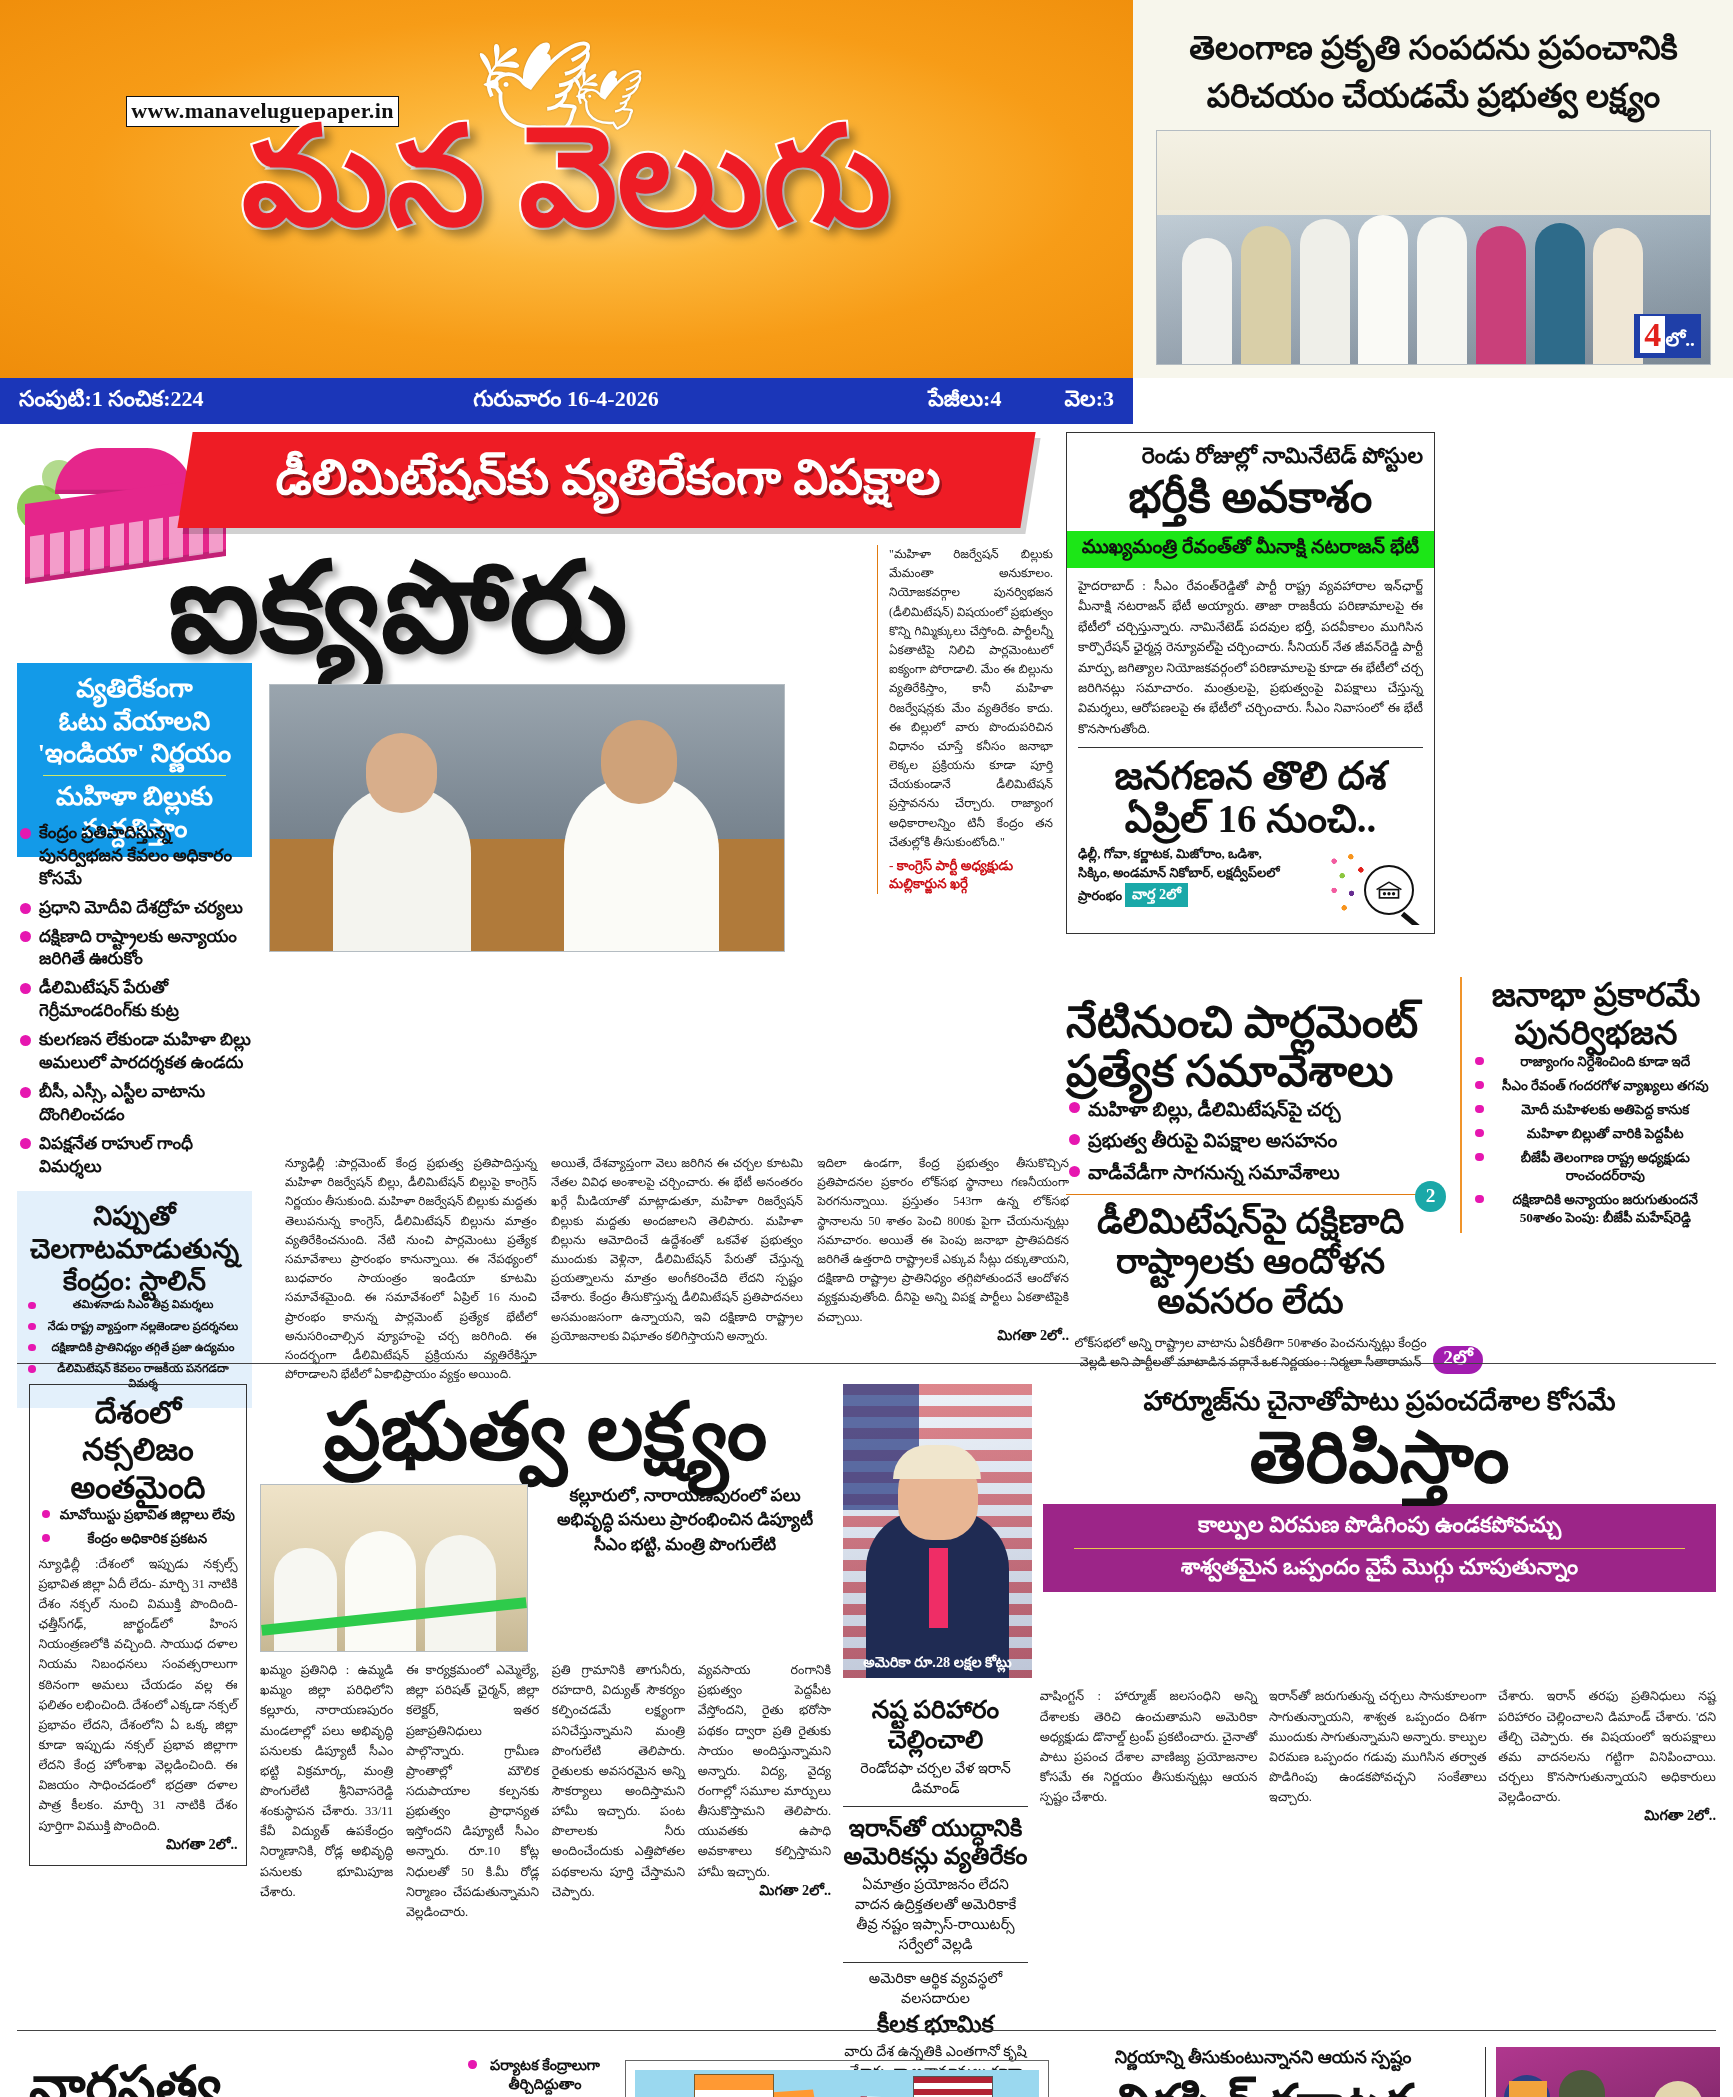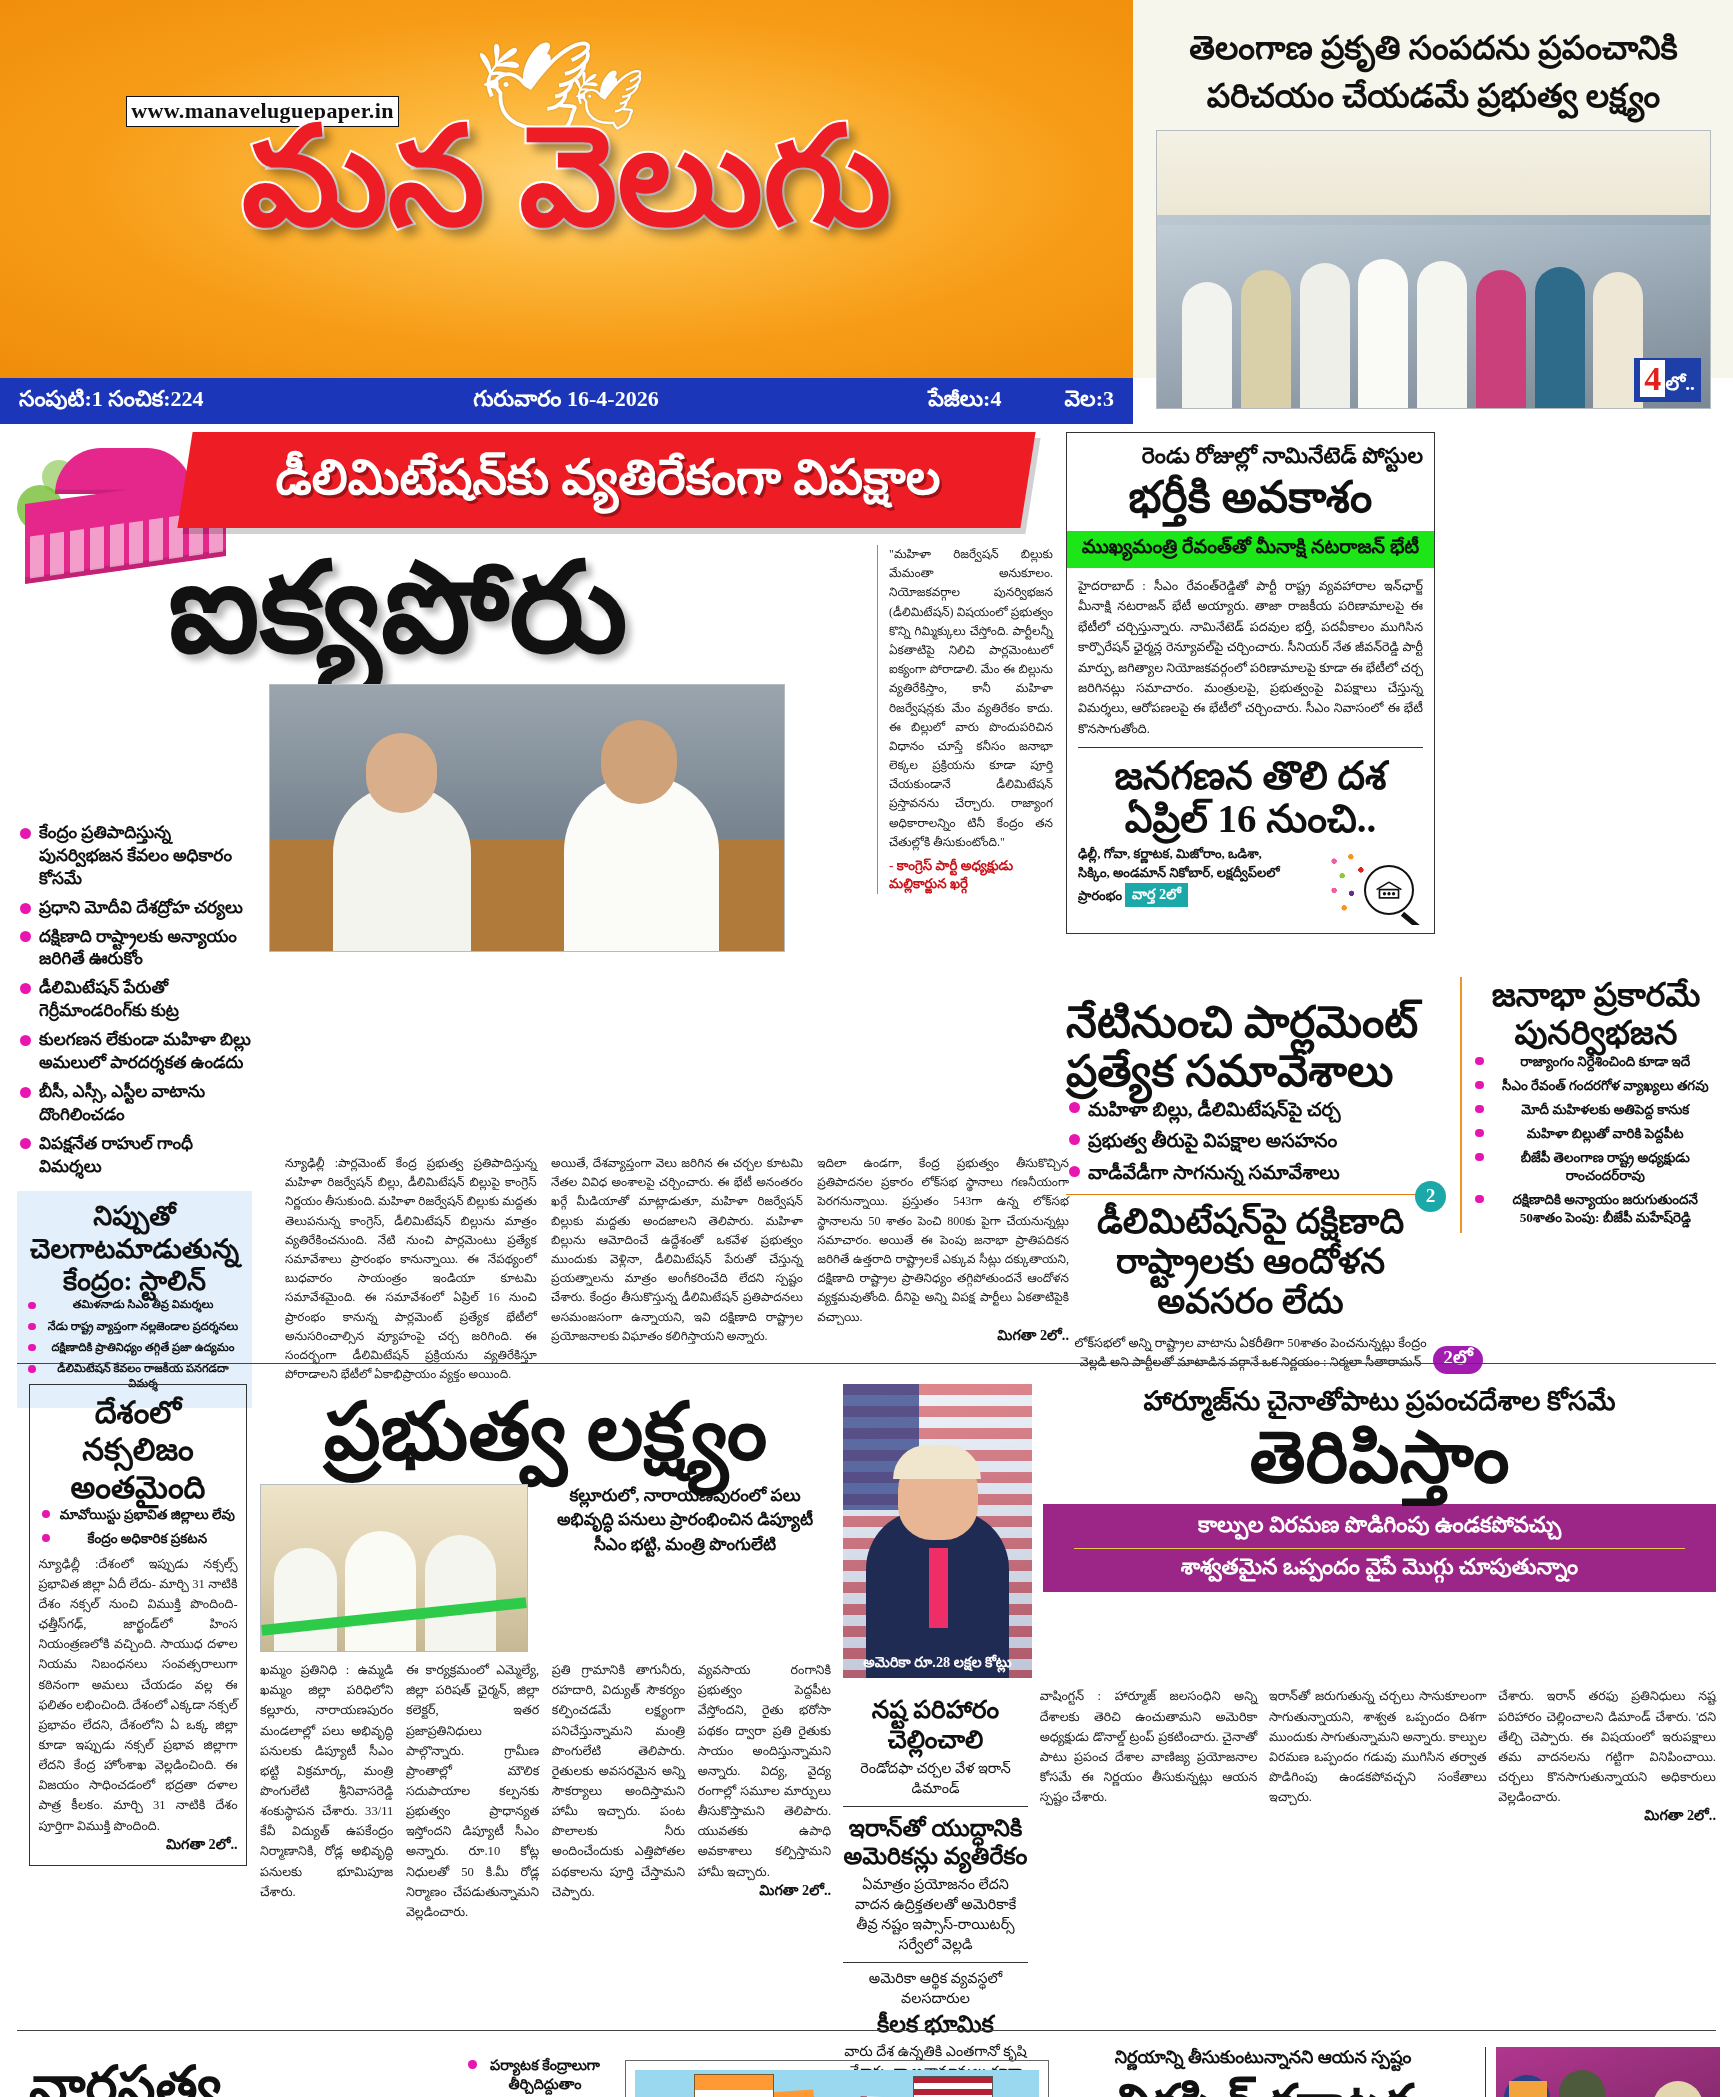--- a/index.html
+++ b/index.html
@@ -29,21 +29,21 @@
     font-family:"Liberation Serif", serif; font-weight:bold;
     font-size:138px; line-height:1.0; color:#ee1c25;
     -webkit-text-stroke:4.2px #fff; paint-order:stroke fill;
     text-shadow:7.6px 7.6px 9.2px rgba(0,0,0,.35); }
 
   
   .hdr-right { position:absolute; left:1133px; top:0; width:601px; height:378px;
     background:#f7f6ec; padding:25px 23px 0 23px; }
   .hdr-right-hl { font-family:"Liberation Serif", serif; font-weight:bold;
     font-size:33px; line-height:1.45; text-align:center; color:#111; }
-  .hdr-photo { margin-top:9.2px; width:100%; height:279px; position:relative;
+  .hdr-photo { margin-top:9.2px; width:100%; height:235px; position:relative;
     background:linear-gradient(180deg,#dfe8ef 0%, #cdd8e0 40%, #b9c4c9 100%);
     border:0.8px solid #c9c3a8; overflow:hidden; }
   .hp-banner { position:absolute; left:0; top:0; right:0; height:84px;
     background:linear-gradient(180deg,#f4f1e4,#ece7d5); }
   .hp-people { position:absolute; left:0; bottom:0; right:0; height:66%;
     background:linear-gradient(180deg, rgba(255,255,255,.1), rgba(120,120,130,.25)); }
   .hp-fig { position:absolute; bottom:0; width:50px; background:#fff;
     border-radius:25px 25px 0 0; }
   .page4-badge { position:absolute; right:9.2px; bottom:5.9px;
     background:#1f3fa8; color:#fff; font-weight:bold; padding:2.5px 5.9px;
@@ -373,20 +373,28 @@
       <div class="col">
           <div class="body-txt">అయితే, దేశవ్యాప్తంగా వెలు జరిగిన ఈ చర్చల కూటమి నేతల వివిధ అంశాలపై చర్చించారు. ఈ భేటీ అనంతరం ఖర్గే మీడియాతో మాట్లాడుతూ, మహిళా రిజర్వేషన్ బిల్లుకు మద్దతు అందజాలని తెలిపారు. మహిళా బిల్లును ఆమోదించే ఉద్దేశంతో ఒకవేళ ప్రభుత్వం ముందుకు వెళ్లినా, డీలిమిటేషన్ పేరుతో చేస్తున్న ప్రయత్నాలను మాత్రం అంగీకరించేది లేదని స్పష్టం చేశారు. కేంద్రం తీసుకొస్తున్న డీలిమిటేషన్ ప్రతిపాదనలు అసమంజసంగా ఉన్నాయని, ఇవి దక్షిణాది రాష్ట్రాల ప్రయోజనాలకు విఘాతం కలిగిస్తాయని అన్నారు.</div>
         </div>
       <div class="col">
         <div class="body-txt">ఇదిలా ఉండగా, కేంద్ర ప్రభుత్వం తీసుకొచ్చిన ప్రతిపాదనల ప్రకారం లోక్‌సభ స్థానాలు గణనీయంగా పెరగనున్నాయి. ప్రస్తుతం 543గా ఉన్న లోక్‌సభ స్థానాలను 50 శాతం పెంచి 800కు పైగా చేయనున్నట్లు సమాచారం. అయితే ఈ పెంపు జనాభా ప్రాతిపదికన జరిగితే ఉత్తరాది రాష్ట్రాలకే ఎక్కువ సీట్లు దక్కుతాయని, దక్షిణాది రాష్ట్రాల ప్రాతినిధ్యం తగ్గిపోతుందనే ఆందోళన వ్యక్తమవుతోంది. దీనిపై అన్ని విపక్ష పార్టీలు ఏకతాటిపైకి వచ్చాయి.</div>
         <div class="contd">మిగతా 2లో..</div>
       </div>
     </div>
   </div>
 
+  <div class="blue-box">
+    <div>వ్యతిరేకంగా</div>
+    <div>ఓటు వేయాలని</div>
+    <div>'ఇండియా' నిర్ణయం</div>
+    <div class="divider"></div>
+    <div>మహిళా బిల్లుకు</div>
+    <div>మద్దతిస్తాం</div>
+  </div>
 
   <ul class="bullets sb-bullets">
     <li>కేంద్రం ప్రతిపాదిస్తున్న పునర్విభజన కేవలం అధికారం కోసమే</li>
     <li>ప్రధాని మోదీవి దేశద్రోహ చర్యలు</li>
     <li>దక్షిణాది రాష్ట్రాలకు అన్యాయం జరిగితే ఊరుకోం</li>
     <li>డీలిమిటేషన్ పేరుతో గెర్రీమాండరింగ్‌కు కుట్ర</li>
     <li>కులగణన లేకుండా మహిళా బిల్లు అమలులో పారదర్శకత ఉండదు</li>
     <li>బీసీ, ఎస్సీ, ఎస్టీల వాటాను దొంగిలించడం</li>
     <li>విపక్షనేత రాహుల్ గాంధీ విమర్శలు</li>
   </ul>

